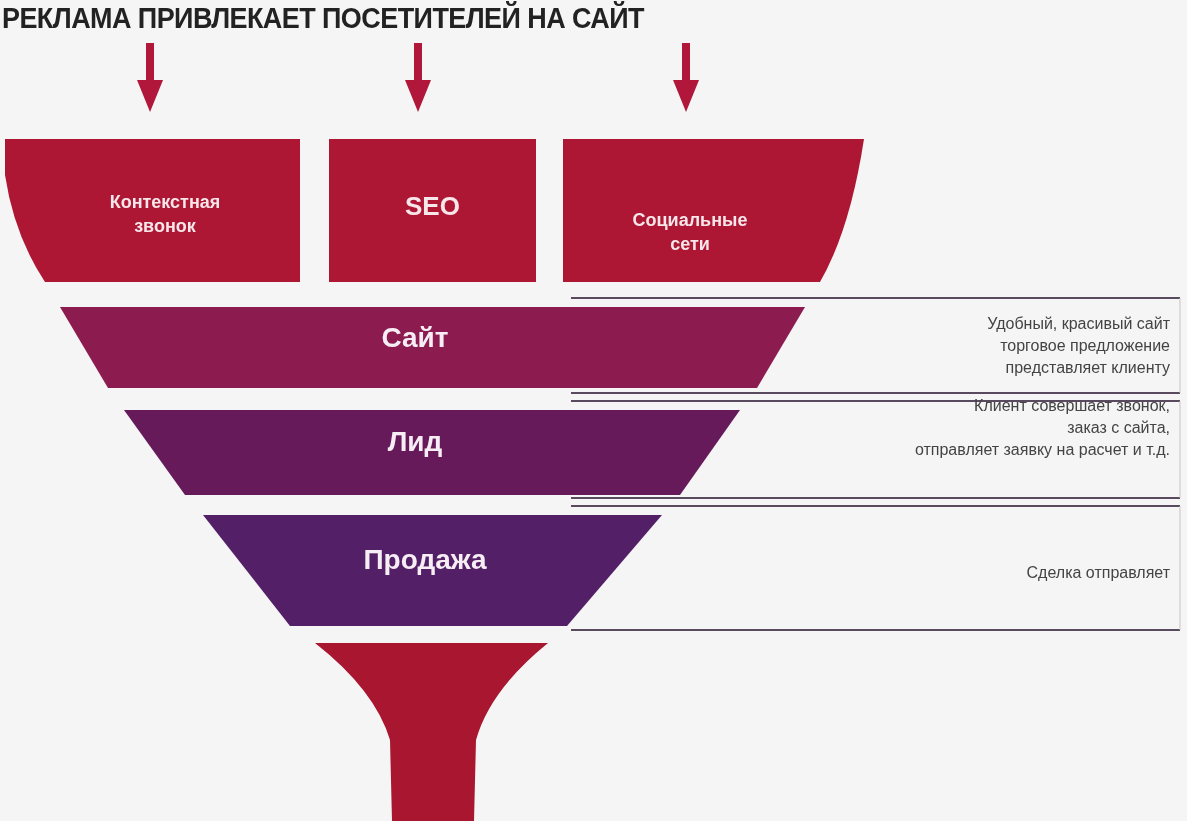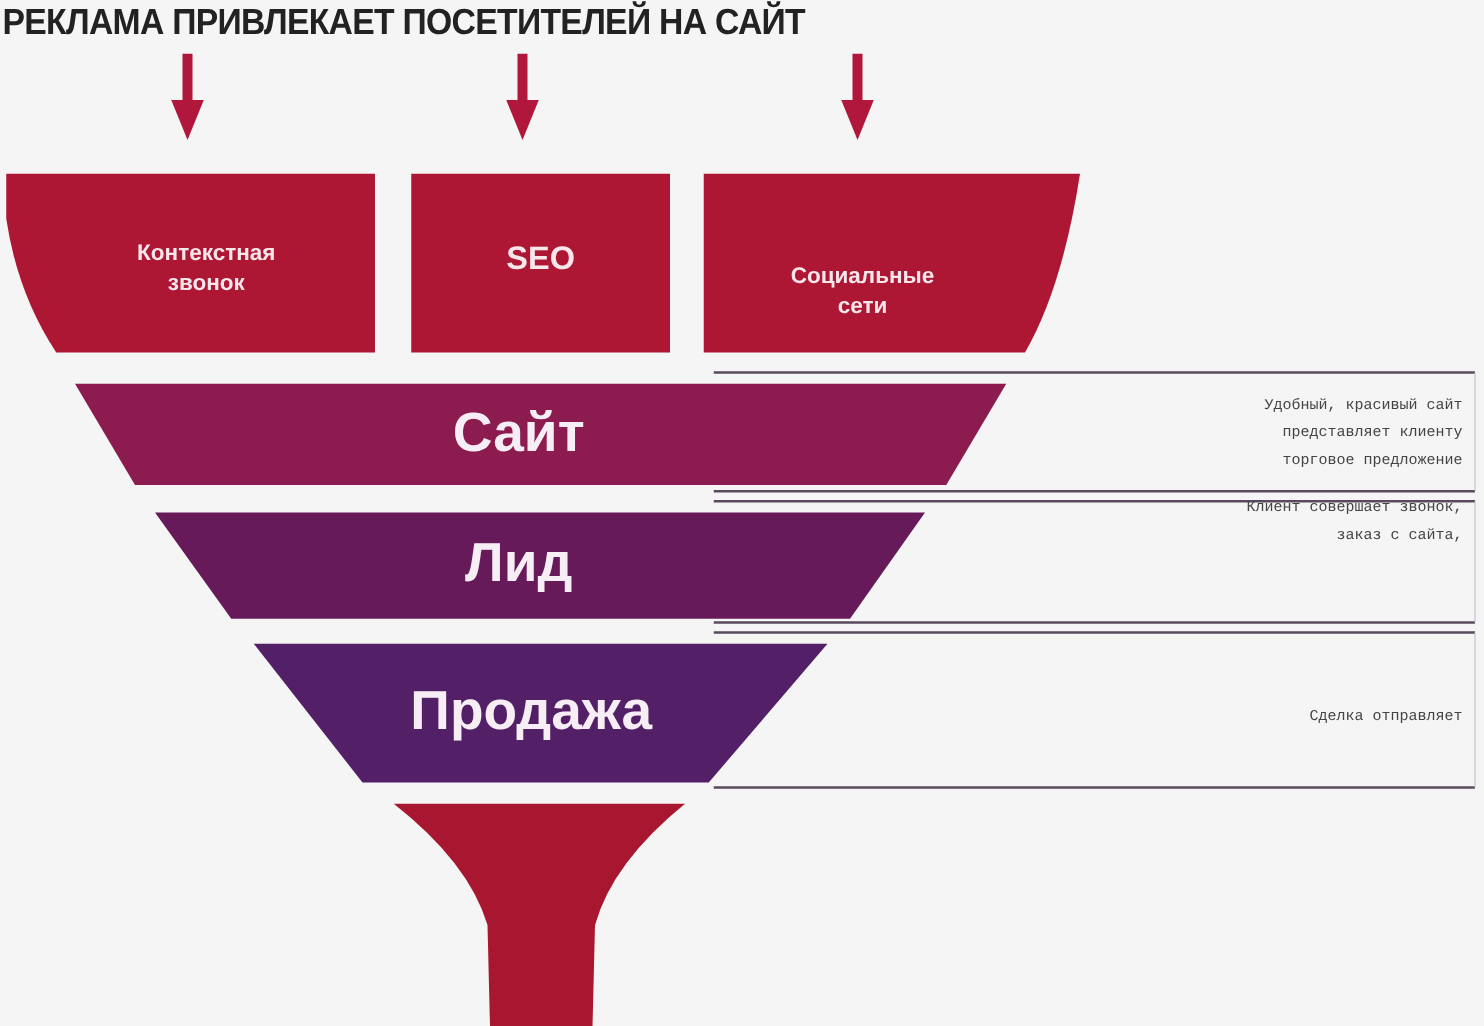--- a/index.html
+++ b/index.html
@@ -15,25 +15,25 @@
     letter-spacing:-0.6px; transform:scaleX(0.93); transform-origin:left top;
     white-space:nowrap; line-height:36px;
   }
   svg.canvas { position:absolute; left:0; top:0; }
   .label {
     position:absolute; color:#ffffff; font-weight:bold; text-align:center;
     font-family:"Liberation Sans", sans-serif;
   }
   .box-label { font-size:18px; line-height:24px; color:#f7e6ea; }
   .seo-label { font-size:26px; color:#f7e6ea; }
-  .stage-label { font-size:44px; color:#f6eef4; }
+  .stage-label { font-size:28px; color:#f6eef4; }
   .desc {
     position:absolute; right:17px; text-align:right;
-    font-size:12px; line-height:22px; color:#444444;
-    font-family:Liberation Mono, monospace;
+    font-size:16px; line-height:22px; color:#444444;
+    font-family:Liberation Sans, sans-serif;
   }
 </style>
 </head>
 <body>
 
 <div class="title">РЕКЛАМА ПРИВЛЕКАЕТ ПОСЕТИТЕЛЕЙ НА САЙТ</div>
 
 <svg class="canvas" width="1187" height="821" viewBox="0 0 1187 821" xmlns="http://www.w3.org/2000/svg">
 
   <g fill="#b0173a">
@@ -83,22 +83,23 @@
   <div>Социальные</div>
   <div>сети</div>
 </div>
 
 <div class="label stage-label" style="left:300px; top:322px; width:230px;">Сайт</div>
 <div class="label stage-label" style="left:300px; top:426px; width:230px;">Лид</div>
 <div class="label stage-label" style="left:280px; top:544px; width:290px;">Продажа</div>
 
 <div class="desc" style="top:313px;">
   <div>Удобный, красивый сайт</div>
+  <div>торговое предложение</div>
   <div>представляет клиенту</div>
-  <div>торговое предложение</div>
 </div>
 <div class="desc" style="top:395px;">
   <div>Клиент совершает звонок,</div>
   <div>заказ с сайта,</div>
+  <div>отправляет заявку на расчет и т.д.</div>
 </div>
 <div class="desc" style="top:562px;">
   <div>Сделка отправляет</div>
 </div>
 
 </body></html>

